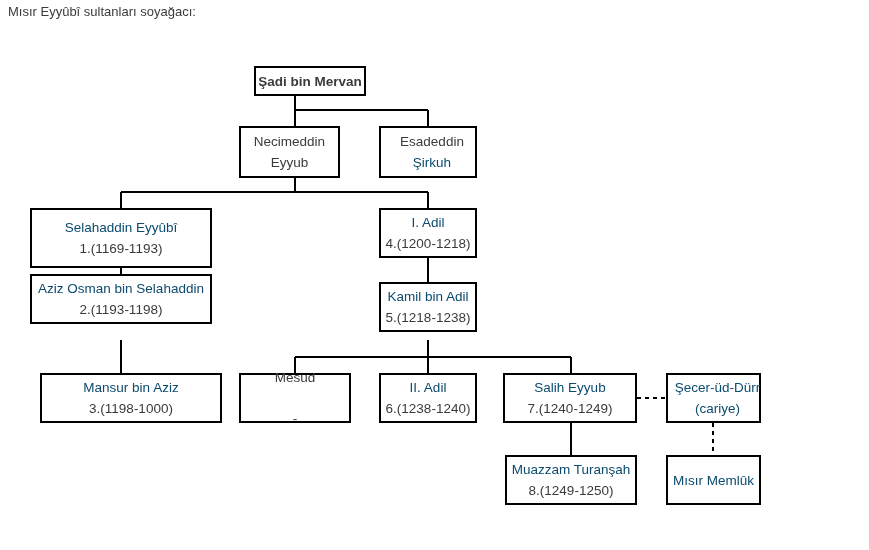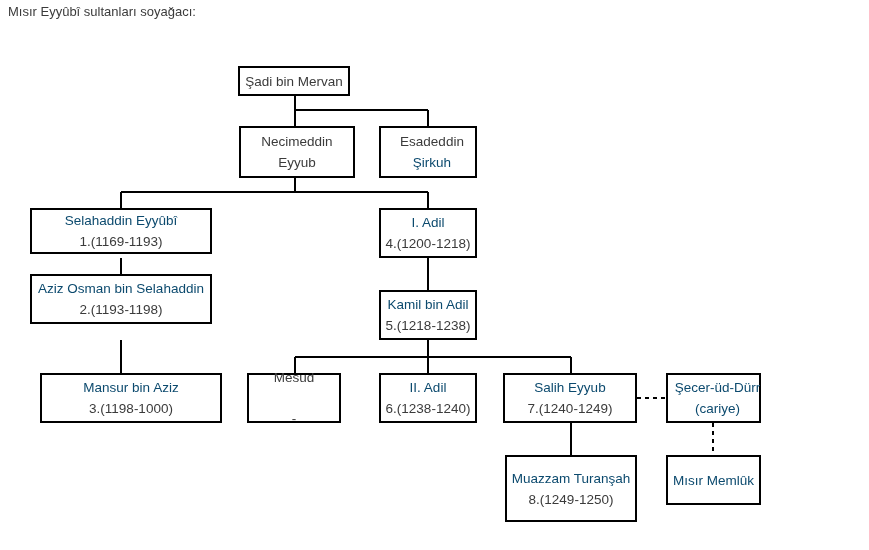--- a/index.html
+++ b/index.html
@@ -76,67 +76,67 @@
       <path d="M 121 340 L 121 373" stroke="#000000" stroke-width="2" fill="none"></path>
       <path d="M 428 340 L 428 357" stroke="#000000" stroke-width="2" fill="none"></path>
       <path d="M 295 357 L 571 357" stroke="#000000" stroke-width="2" fill="none"></path>
       <path d="M 295 357 L 295 373" stroke="#000000" stroke-width="2" fill="none"></path>
       <path d="M 428 357 L 428 373" stroke="#000000" stroke-width="2" fill="none"></path>
       <path d="M 571 357 L 571 373" stroke="#000000" stroke-width="2" fill="none"></path>
       <path d="M 571 423 L 571 455" stroke="#000000" stroke-width="2" fill="none"></path>
       <path d="M 637 398 L 666 398" stroke="#000000" stroke-width="2" fill="none" stroke-dasharray="4 4"></path>
       <path d="M 713 423 L 713 455" stroke="#000000" stroke-width="2" fill="none" stroke-dasharray="4 4"></path>
     </svg>
-<div class="node" style="left: 238px; top: 66px; width: 112px; height: 30px;">
+<div class="node" style="left: 254px; top: 66px; width: 112px; height: 30px; font-weight: bold;">
       <div class="l1 plain">Şadi bin Mervan</div>
     </div>
-    <div class="node" style="left: 239px; top: 126px; width: 116px; height: 52px;">
+    <div class="node" style="left: 239px; top: 126px; width: 101px; height: 52px;">
       <div class="l1 plain">Necimeddin</div>
       <div class="l2 plain">Eyyub</div>
     </div>
     <div class="node" style="left: 379px; top: 126px; width: 98px; height: 52px; padding-left: 8px;">
       <div class="l1 plain">Esadeddin</div>
       <div class="l2 link">Şirkuh</div>
     </div>
-    <div class="node" style="left: 30px; top: 208px; width: 182px; height: 46px;">
+    <div class="node" style="left: 30px; top: 208px; width: 182px; height: 60px;">
       <div class="l1 link">Selahaddin Eyyûbî</div>
       <div class="l2 plain">1.(1169-1193)</div>
     </div>
     <div class="node" style="left: 379px; top: 208px; width: 98px; height: 50px;">
       <div class="l1 link">I. Adil</div>
       <div class="l2 plain">4.(1200-1218)</div>
     </div>
     <div class="node" style="left: 30px; top: 274px; width: 182px; height: 50px;">
       <div class="l1 link">Aziz Osman bin Selahaddin</div>
       <div class="l2 plain">2.(1193-1198)</div>
     </div>
-    <div class="node" style="left: 379px; top: 290px; width: 98px; height: 50px;">
+    <div class="node" style="left: 379px; top: 282px; width: 98px; height: 50px;">
       <div class="l1 link">Kamil bin Adil</div>
       <div class="l2 plain">5.(1218-1238)</div>
     </div>
     <div class="node" style="left: 30px; top: 373px; width: 182px; height: 50px; margin-left: 10px;">
       <div class="l1 link">Mansur bin Aziz</div>
       <div class="l2 plain">3.(1198-1000)</div>
     </div>
-    <div class="node" style="left: 247px; top: 373px; width: 94px; height: 50px; gap: 20px;">
+    <div class="node" style="left: 239px; top: 373px; width: 112px; height: 50px; gap: 20px;">
       <div class="l1 plain">Mesud</div>
       <div class="l2 plain">-</div>
     </div>
     <div class="node" style="left: 379px; top: 373px; width: 98px; height: 50px;">
       <div class="l1 link">II. Adil</div>
       <div class="l2 plain">6.(1238-1240)</div>
     </div>
     <div class="node" style="left: 503px; top: 373px; width: 134px; height: 50px;">
       <div class="l1 link">Salih Eyyub</div>
       <div class="l2 plain">7.(1240-1249)</div>
     </div>
     <div class="node" style="left: 666px; top: 373px; width: 95px; height: 50px; padding-left: 8px;">
       <div class="l1 link">Şecer-üd-Dürr</div>
       <div class="l2 link">(cariye)</div>
     </div>
-    <div class="node" style="left: 505px; top: 455px; width: 132px; height: 67px;">
+    <div class="node" style="left: 505px; top: 455px; width: 132px; height: 50px;">
       <div class="l1 link">Muazzam Turanşah</div>
       <div class="l2 plain">8.(1249-1250)</div>
     </div>
     <div class="node" style="left: 666px; top: 455px; width: 95px; height: 50px;">
       <div class="l1 link">Mısır Memlûk</div>
     </div>
   </div>
 
 </body></html>

